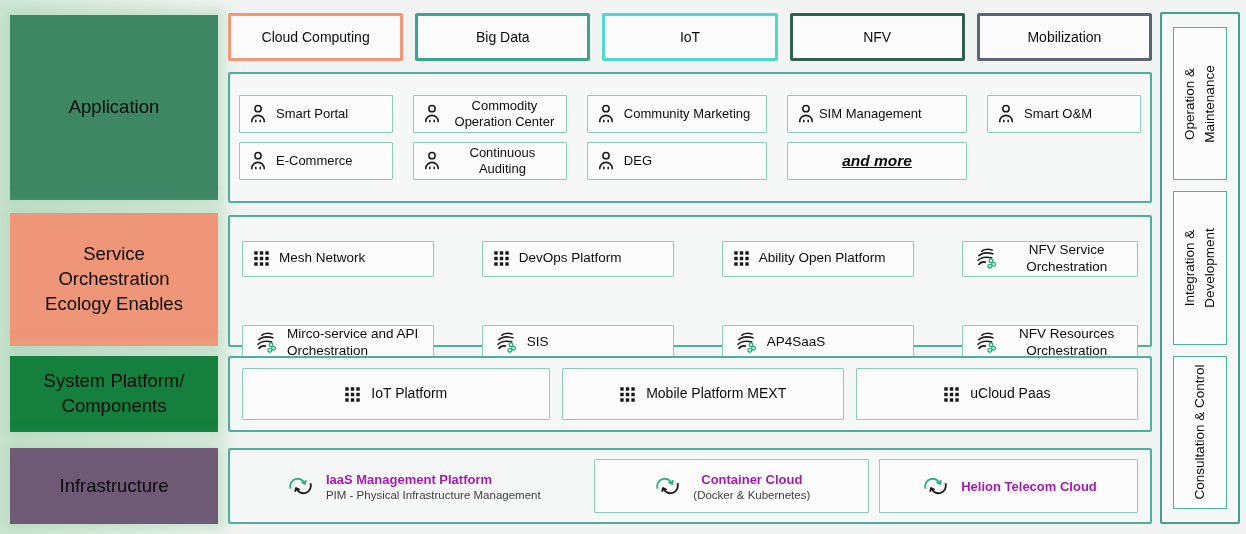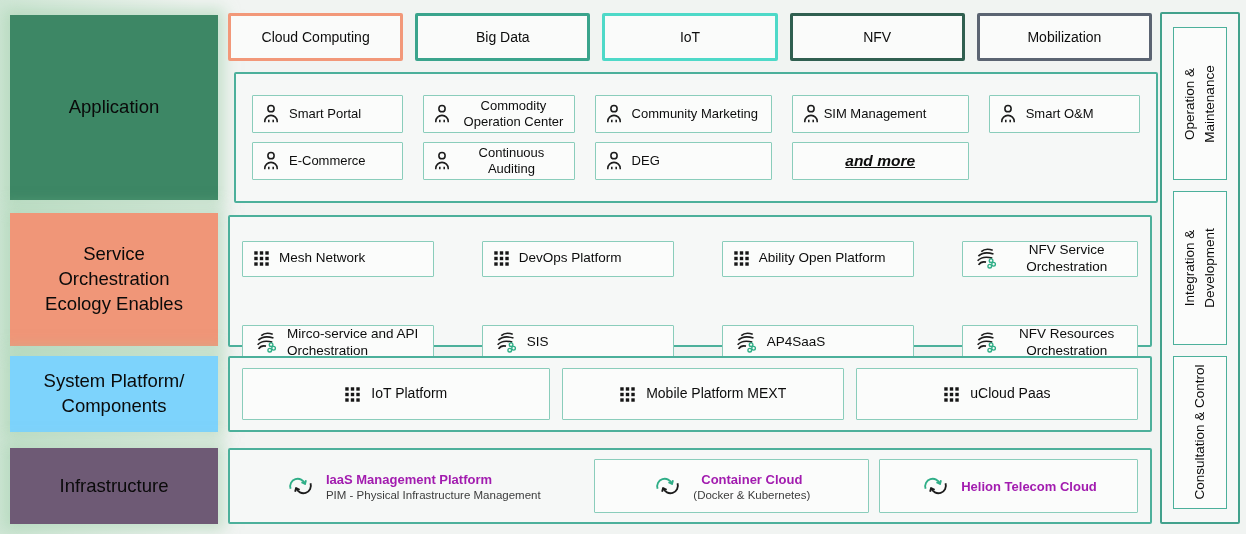--- a/index.html
+++ b/index.html
@@ -35,21 +35,21 @@
     background:#f6f8f7;border:2px solid #4cb09b;border-radius:2px;
     display:grid;
   }
   .item{
     background:#fbfcfb;border:1.5px solid #8acdbb;border-radius:1px;
     display:flex;align-items:center;box-sizing:border-box;
   }
   .label{line-height:1.25;text-align:center;}
   
   .app-panel{top:72px;height:131px;grid-template-columns:1fr 1fr 1.17fr 1.17fr 1fr;
-    column-gap:20px;row-gap:9px;padding:21px 16px;margin-left:6px;}
+    column-gap:20px;row-gap:9px;padding:21px 9px;}
   .app-item{padding:0 7px;gap:7px;font-size:13px;}
   .app-item.more{justify-content:center;}
   .more-label{font-size:15.5px;font-style:italic;text-decoration:underline;font-weight:600;}
   
   .svc-panel{top:215px;height:132px;grid-template-columns:1fr 1fr 1fr .92fr;
     column-gap:22px;row-gap:10px;padding:24px 12px;gap:48px;}
   .svc-item{padding:0 10px;gap:9px;font-size:13.5px;}
   
   .sys-panel{top:356px;height:76px;grid-template-columns:1.09fr 1fr 1fr;
     column-gap:12px;padding:10px 12px;}
@@ -125,21 +125,21 @@
 <div class="left-glow"></div>
 
 <div class="layer-box" style="top: 15px; height: 185px; background-color: rgb(61, 135, 101);">
   <span class="layer-label">Application</span>
 </div>
 <div class="layer-box" style="top: 213px; height: 133px; background-color: rgb(240, 150, 120);">
   <span class="layer-label">Service
 Orchestration
 Ecology Enables</span>
 </div>
-<div class="layer-box" style="top: 356px; height: 76px; background-color: #7dd3fc;">
+<div class="layer-box" style="top: 356px; height: 76px; background-color: #15803d;">
   <span class="layer-label">System Platform/
 Components</span>
 </div>
 <div class="layer-box" style="top: 448px; height: 76px; background-color: rgb(110, 90, 117);">
   <span class="layer-label">Infrastructure</span>
 </div>
 
 <div class="chip-row">
   <div class="chip" style="border-color: rgb(242, 152, 121);">
       <span>Cloud Computing</span>

